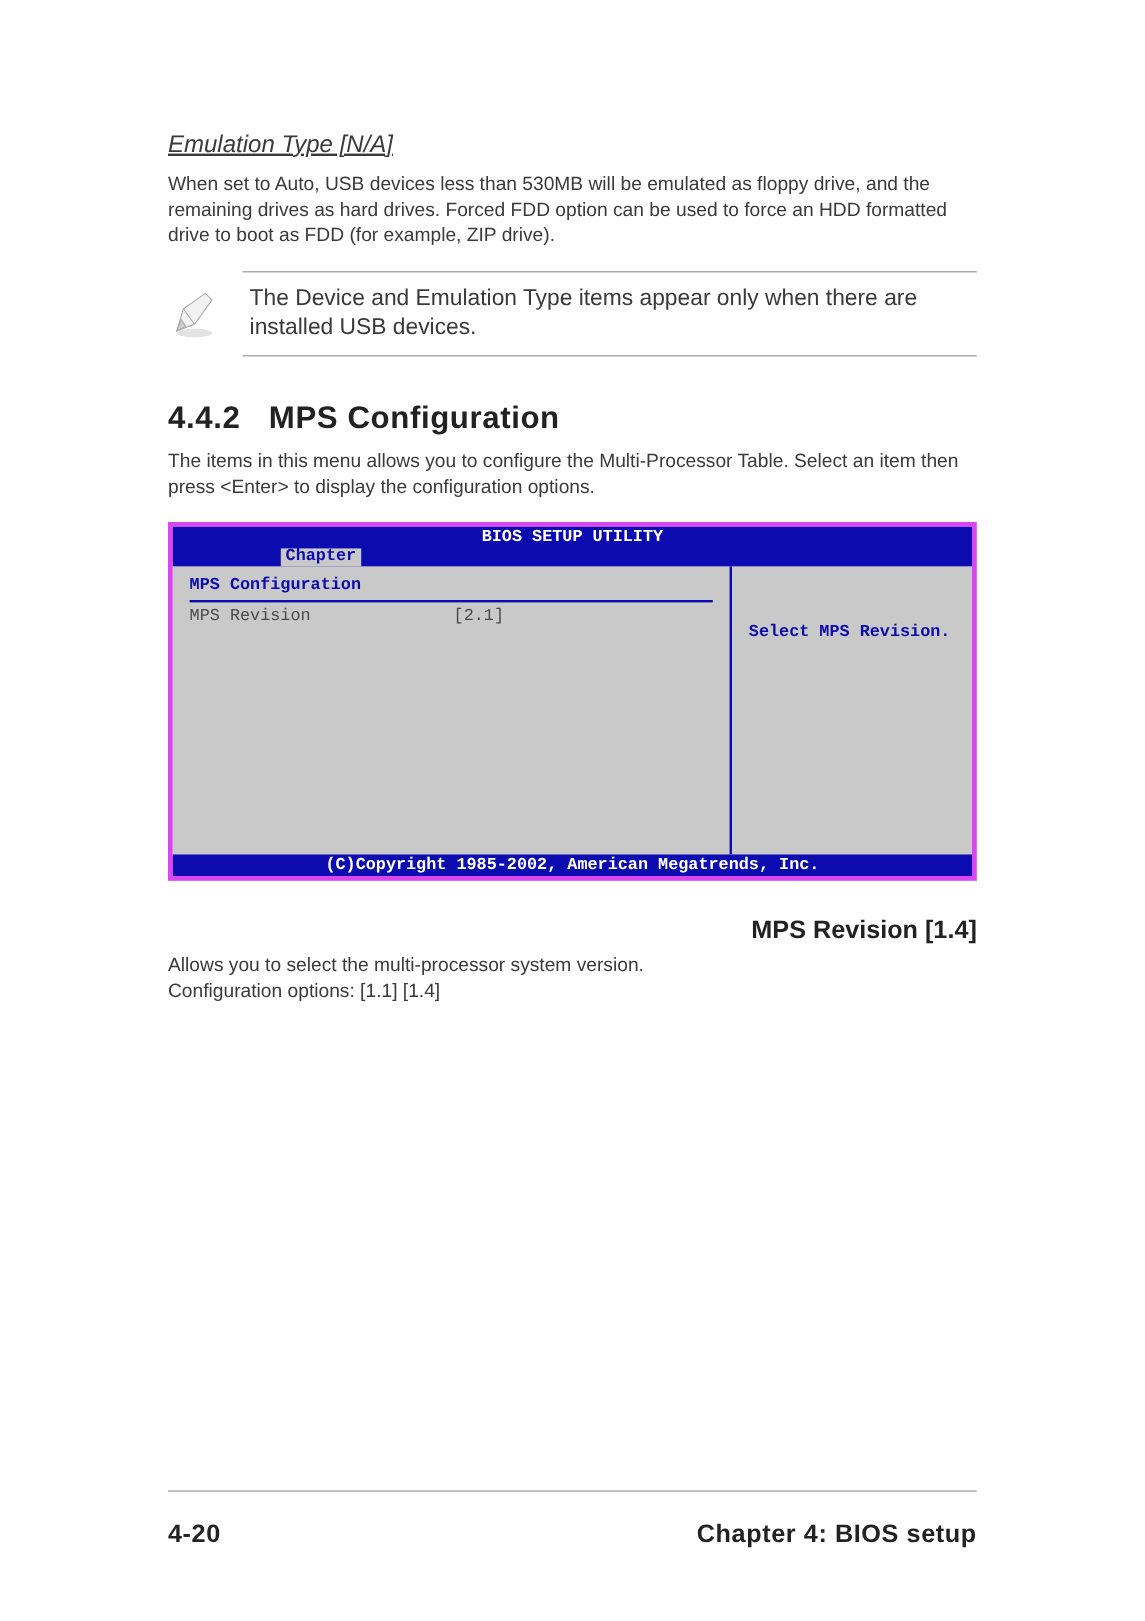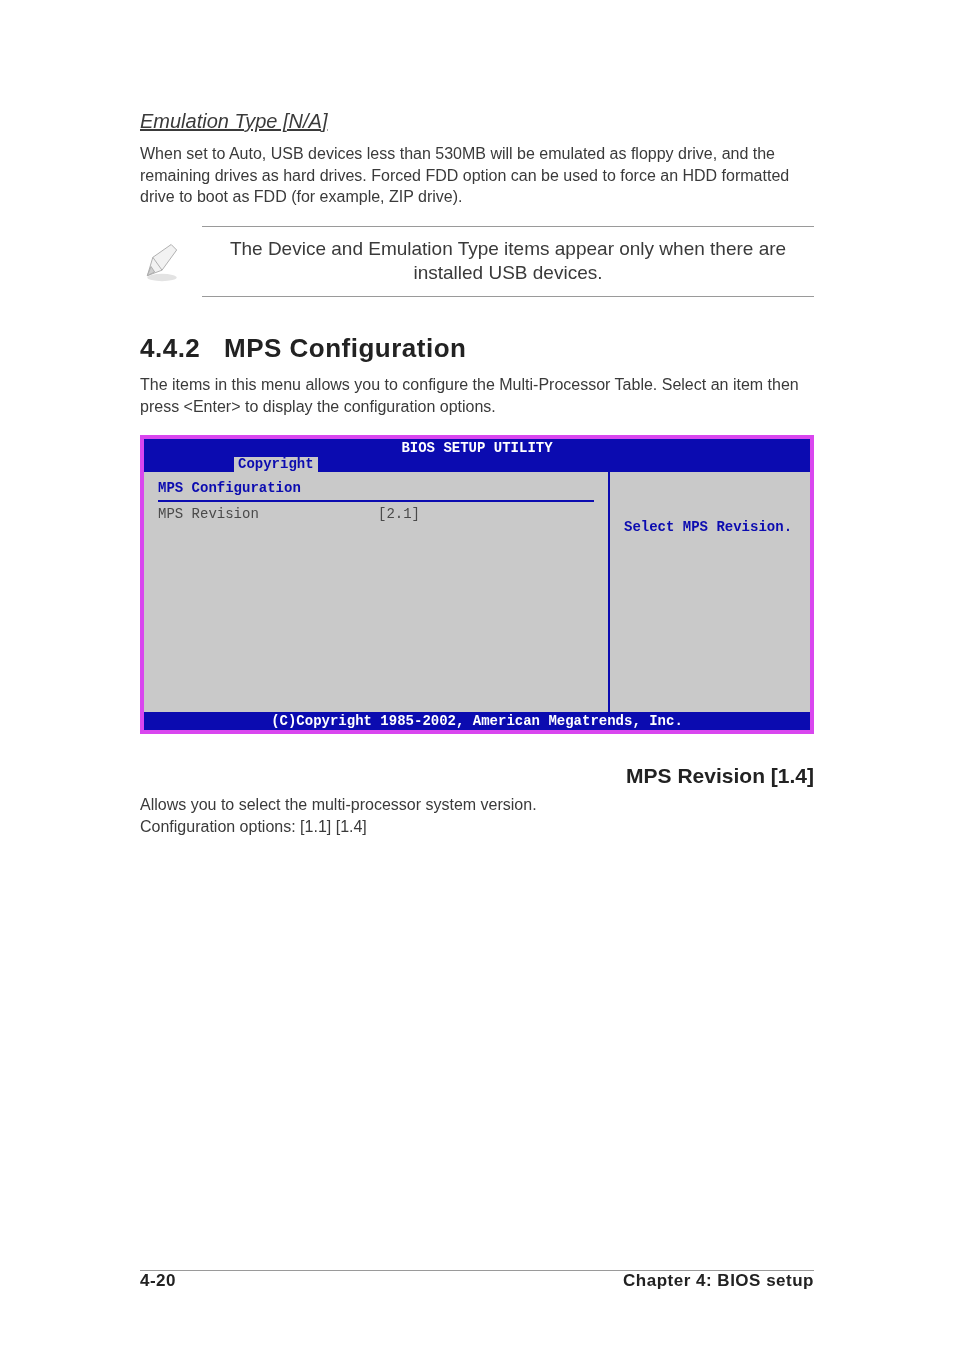--- a/index.html
+++ b/index.html
@@ -21,21 +21,20 @@
     font-size: 16px;
     line-height: 1.35;
     color: #3a3a3a;
     margin-bottom: 18px;
   }
   .note-block {
     display: flex;
     align-items: center;
     gap: 18px;
     margin: 10px 0 36px 0;
-    text-align: center;
   }
   .note-icon {
     width: 44px;
     height: 44px;
     flex: 0 0 44px;
     display: flex;
     align-items: center;
     justify-content: center;
   }
   .note-text-wrap {
@@ -128,25 +127,25 @@
     color: #222;
     margin-bottom: 6px;
     text-align: right;
   }
   .page-footer {
     position: absolute;
     left: 140px;
     right: 140px;
     bottom: 60px;
     border-top: 1px solid #9a9a9a;
-    padding-top: 0;
+    padding-top: 24px;
     display: flex;
     justify-content: space-between;
     font-weight: bold;
-    font-size: 17px;
+    font-size: 21px;
     letter-spacing: 0.5px;
     color: #222;
   }
 </style>
 </head>
 <body>
 
 <div class="page">
 
   <div class="sub-heading">Emulation Type [N/A]</div>
@@ -167,21 +166,21 @@
   </div>
 
   <div class="h2">
     <span class="h2-num">4.4.2</span><span>MPS Configuration</span>
   </div>
   <div class="body-text">The items in this menu allows you to configure the Multi-Processor Table. Select an item then press &lt;Enter&gt; to display the configuration options.</div>
 
   <div class="bios-box">
     <div class="bios-header">
       <span>BIOS SETUP UTILITY</span><br>
-      <span class="bios-tab">Copyright</span>
+      <span class="bios-tab">Chapter</span>
       &nbsp;
     </div>
     <div class="bios-body">
       <div class="bios-left">
         <div class="bios-section-title">MPS Configuration</div>
         <div class="bios-row">
           <span class="label">MPS Revision</span>
           <span>[2.1]</span>
         </div>
       </div>

